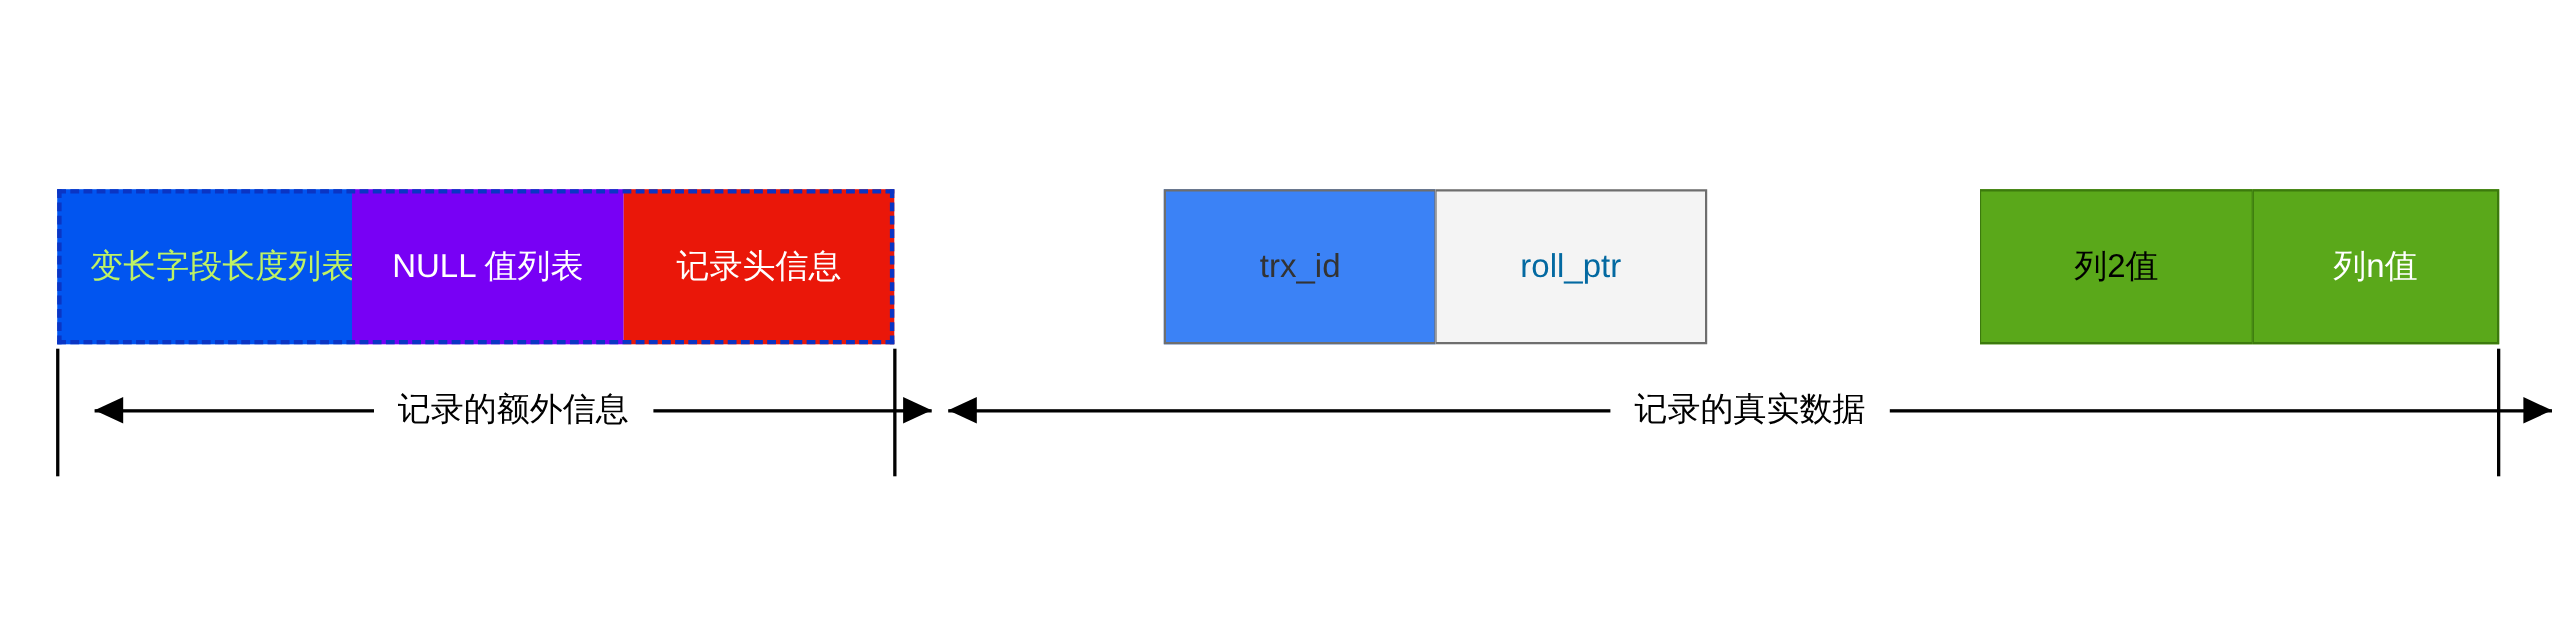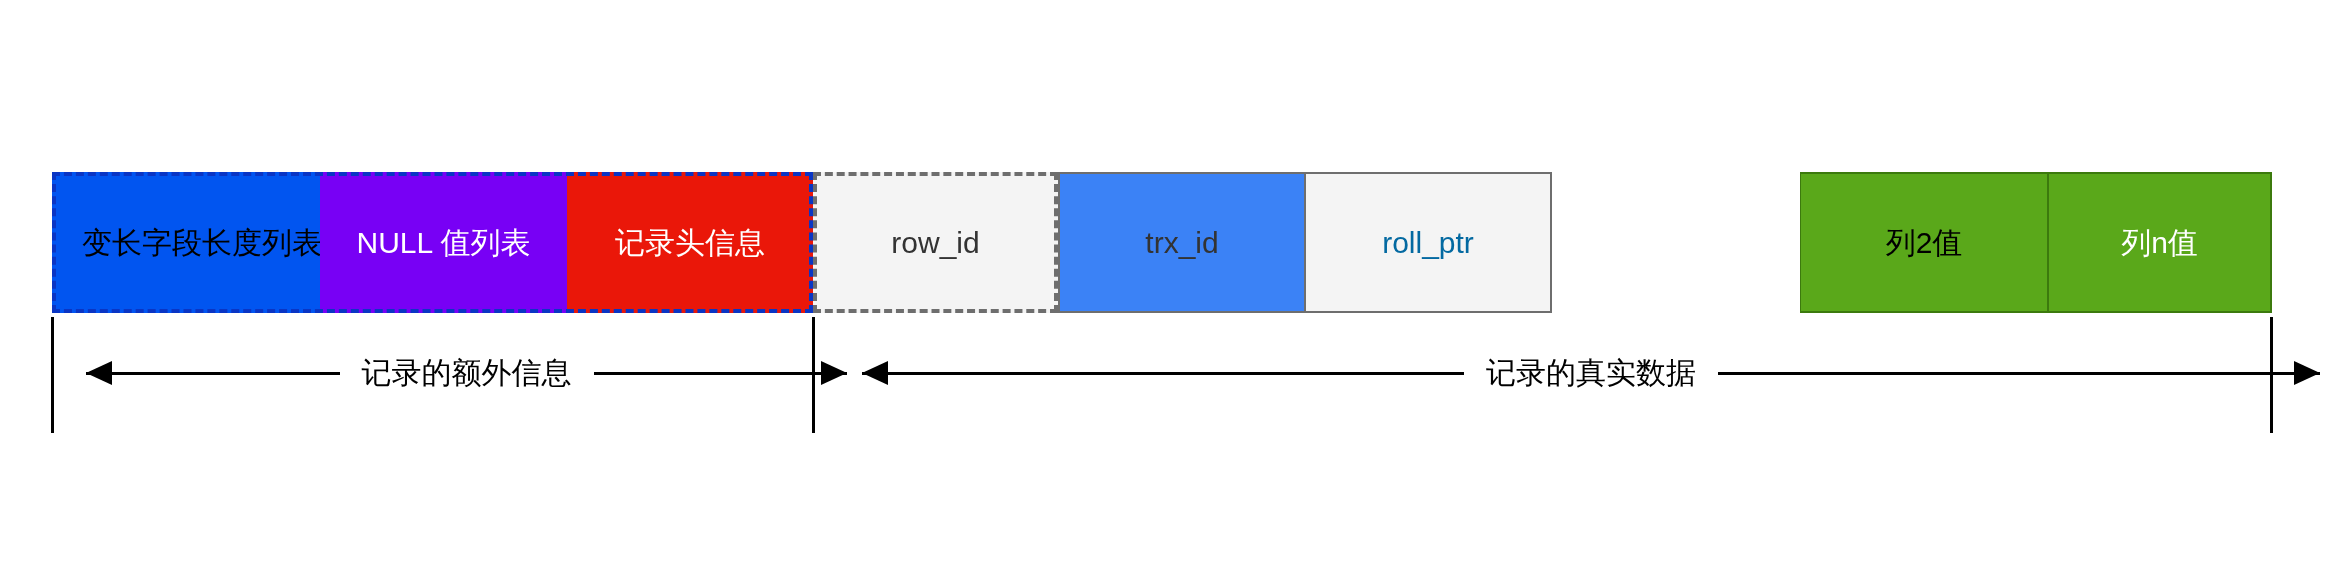--- a/index.html
+++ b/index.html
@@ -51,21 +51,21 @@
     height: 141px;
     border: 4px dashed #0a35c4;
     box-sizing: border-box;
     pointer-events: none;
   }
 
   .cell-varlen {
     left: 0;
     width: 268px;
     background: #0155f0;
-    color: #000000;
+    color: #bef264;
     font-size: 30px;
     padding-left: 32px;
   }
   .cell-nulllist {
     left: 268px;
     width: 247px;
     background: #7800f5;
     color: #ffffff;
     font-size: 30px;
   }
@@ -217,23 +217,20 @@
     <div class="cell cell-nulllist">
       <span>NULL 值列表</span>
     </div>
 
     <div class="cell cell-header">
       <span>记录头信息</span>
     </div>
 
     <div class="extra-group"></div>
 
-    <div class="cell cell-rowid">
-      <span>row_id</span>
-    </div>
 
     <div class="cell cell-trxid">
       <span>trx_id</span>
     </div>
 
     <div class="cell cell-rollptr">
       <span>roll_ptr</span>
     </div>
 
 

